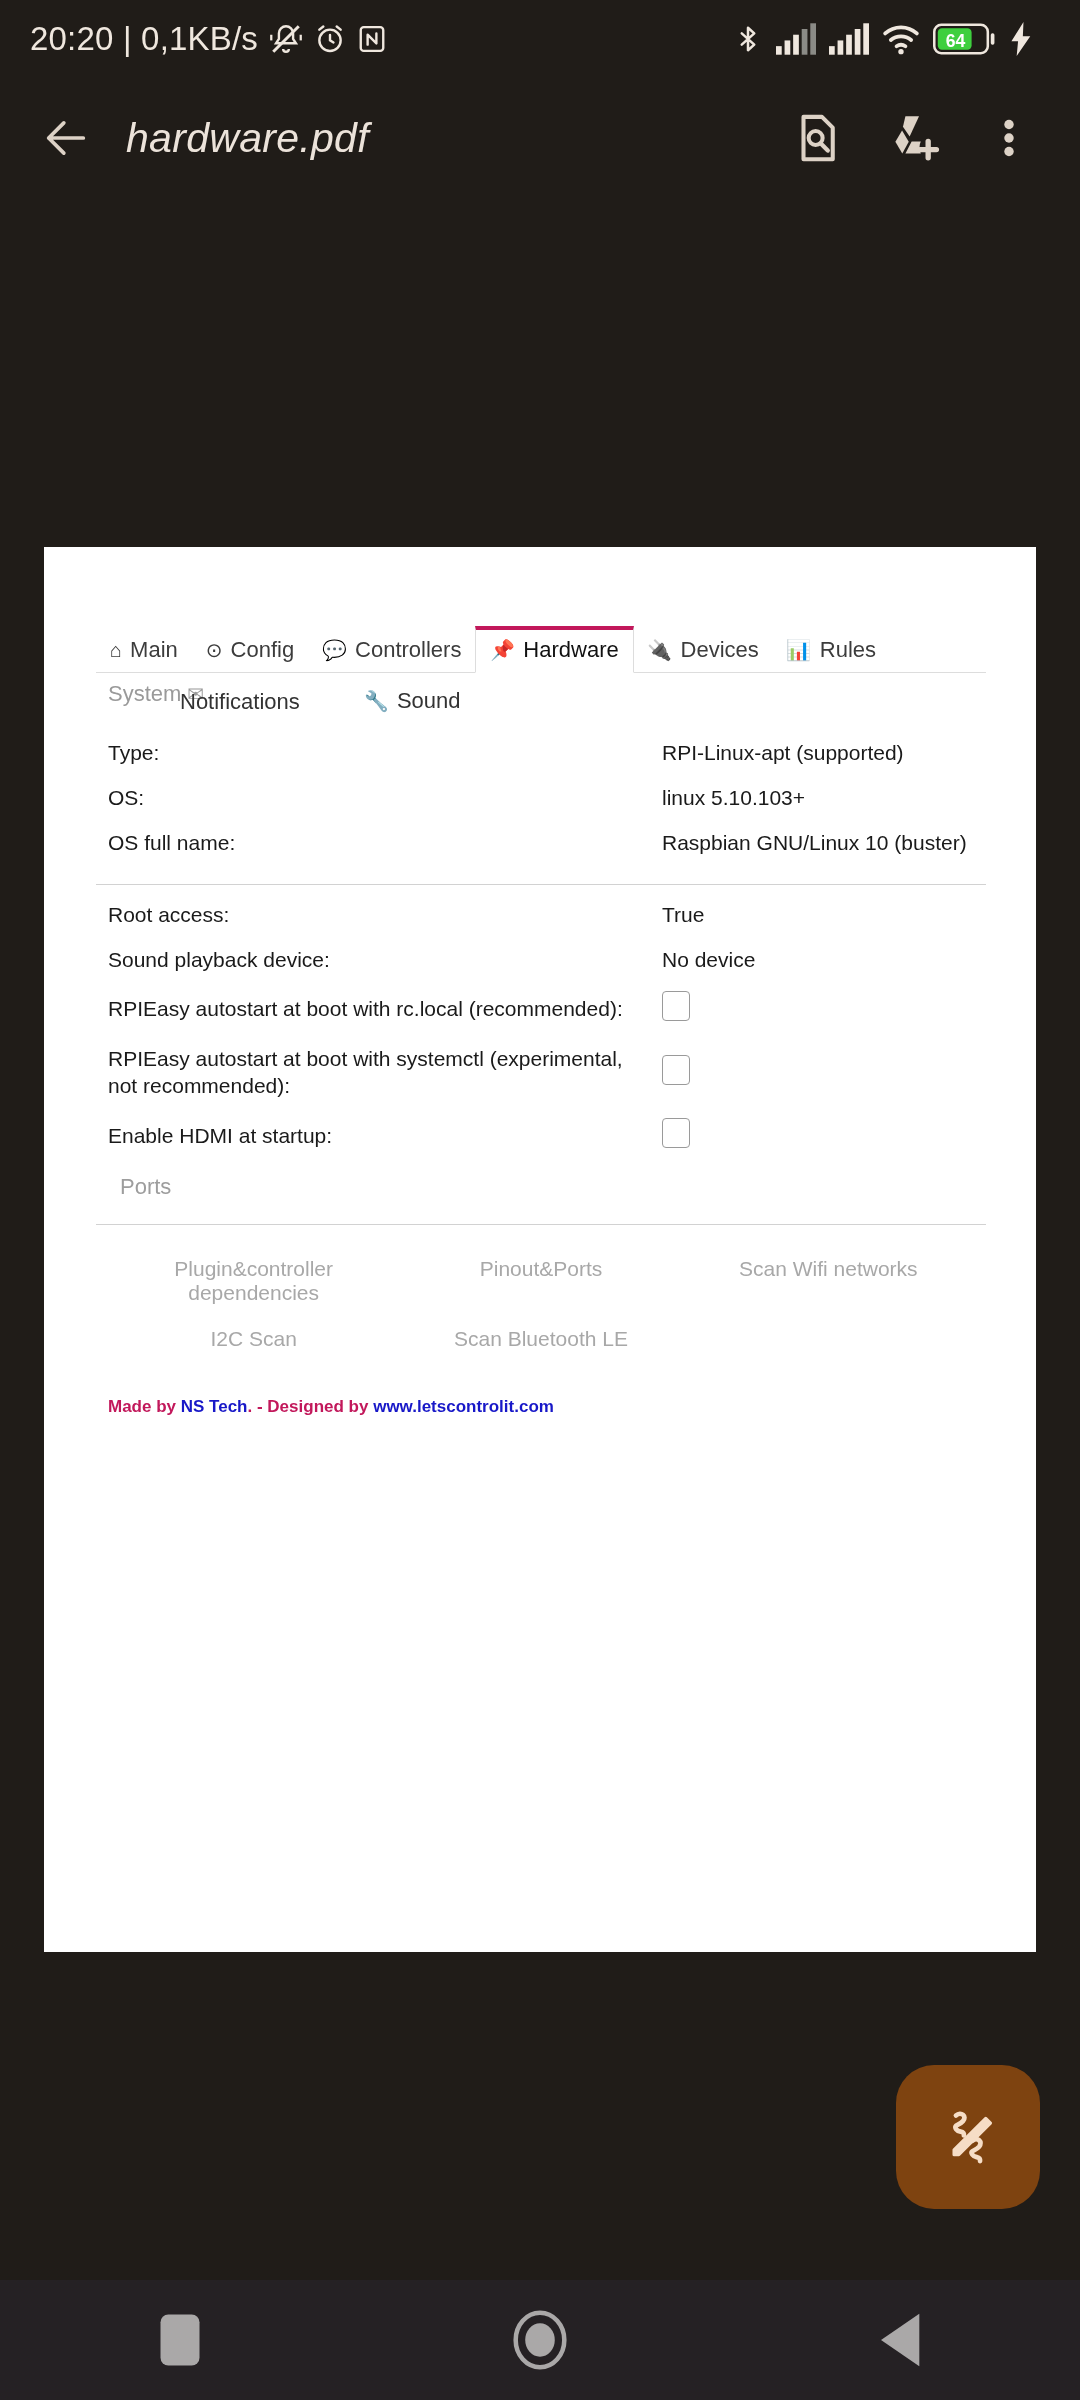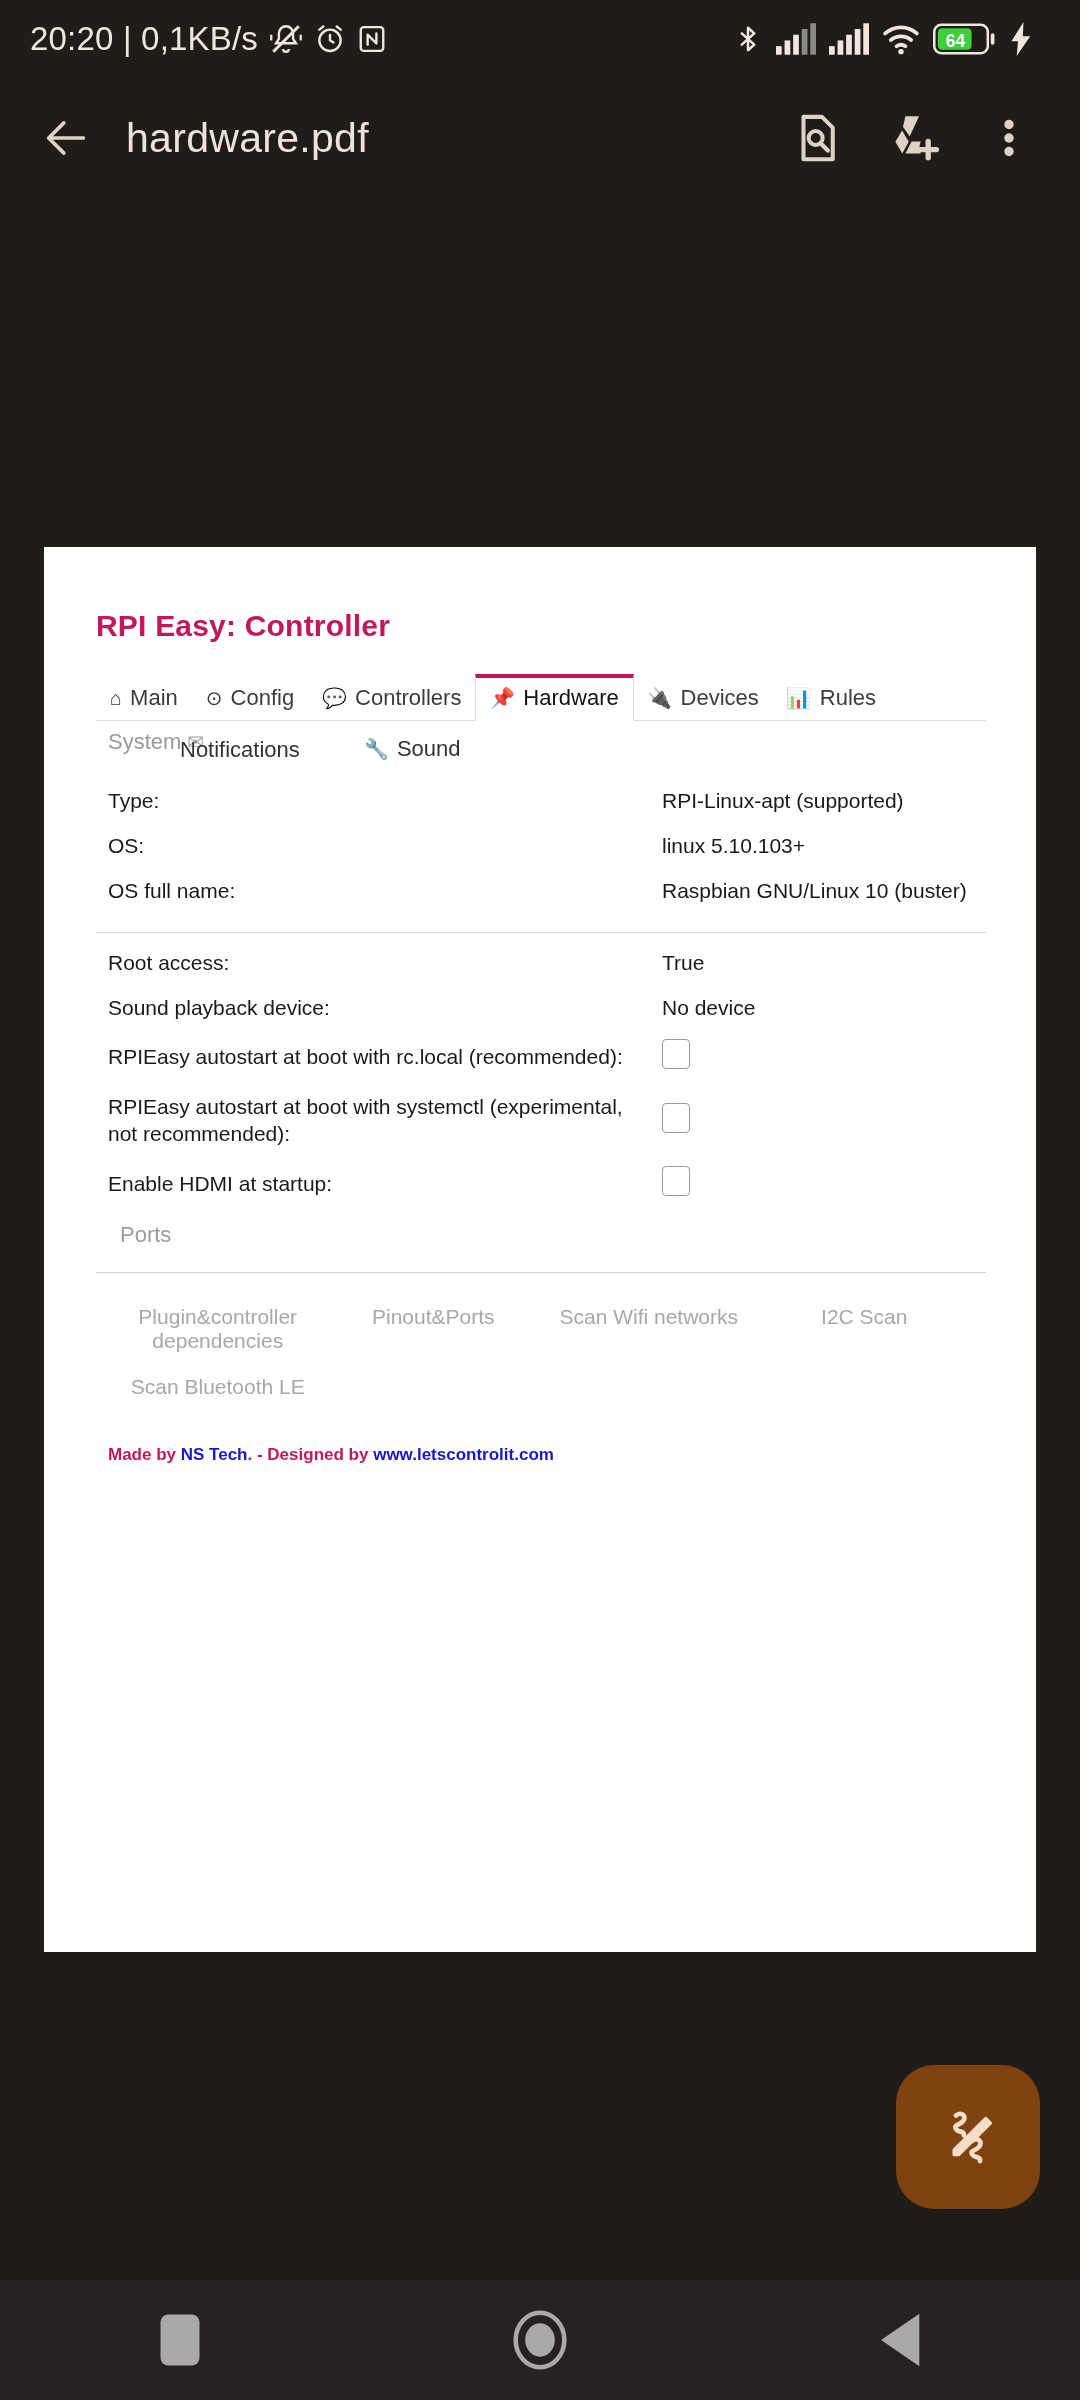--- a/index.html
+++ b/index.html
@@ -31,20 +31,21 @@
     color: #efe7de; white-space: nowrap;
   }
   .sicon { display: block; }
 
   
   #toolbar {
     position: absolute; top: 78px; left: 0;
     width: 1080px; height: 120px;
     display: flex; align-items: center;
     padding: 0 28px;
+    font-style: italic;
   }
   #back-btn { width: 76px; height: 76px; display: flex; align-items: center; justify-content: center; }
   #doc-title {
     font-size: 41px; color: #ece3da; font-weight: 400;
     margin-left: 22px; letter-spacing: .3px; white-space: nowrap;
   }
   #toolbar-actions { margin-left: auto; display: flex; align-items: center; gap: 10px; }
   .tb-btn { width: 86px; height: 86px; display: flex; align-items: center; justify-content: center; }
 
   
@@ -132,21 +133,21 @@
   }
 
   #submit-btn {
     font-size: 22px; color: #9d9d9d;
     padding: 10px 0 0 24px;
     display: inline-block;
   }
 
   .link-grid {
     display: grid;
-    grid-template-columns: 1fr 1fr 1fr 1fr;
+    grid-template-columns: 1fr 1fr 1fr;
     row-gap: 22px;
     margin-top: 32px;
     padding: 0 14px;
   }
   .plink {
     font-size: 21px; color: #a8a8a8; text-align: center;
   }
 
   #footer {
     margin-top: 46px; padding-left: 12px;
@@ -276,21 +277,20 @@
           <circle cx="4" cy="12" r="2.1" fill="#ddd2c6"></circle>
           <circle cx="4" cy="18" r="2.1" fill="#ddd2c6"></circle>
         </svg>
       </div>
     </div>
   </div>
 
   <div id="pdf-page">
     <div id="pdf-inner">
 
-      <div id="app-title">RPI Easy: Controller</div>
 
       
       <div id="tabrow">
         <div class="tab">
           <span class="tab-ic">⌂</span>
           <span>Main</span>
         </div>
         <div class="tab">
           <span class="tab-ic">⊙</span>
           <span>Config</span>

